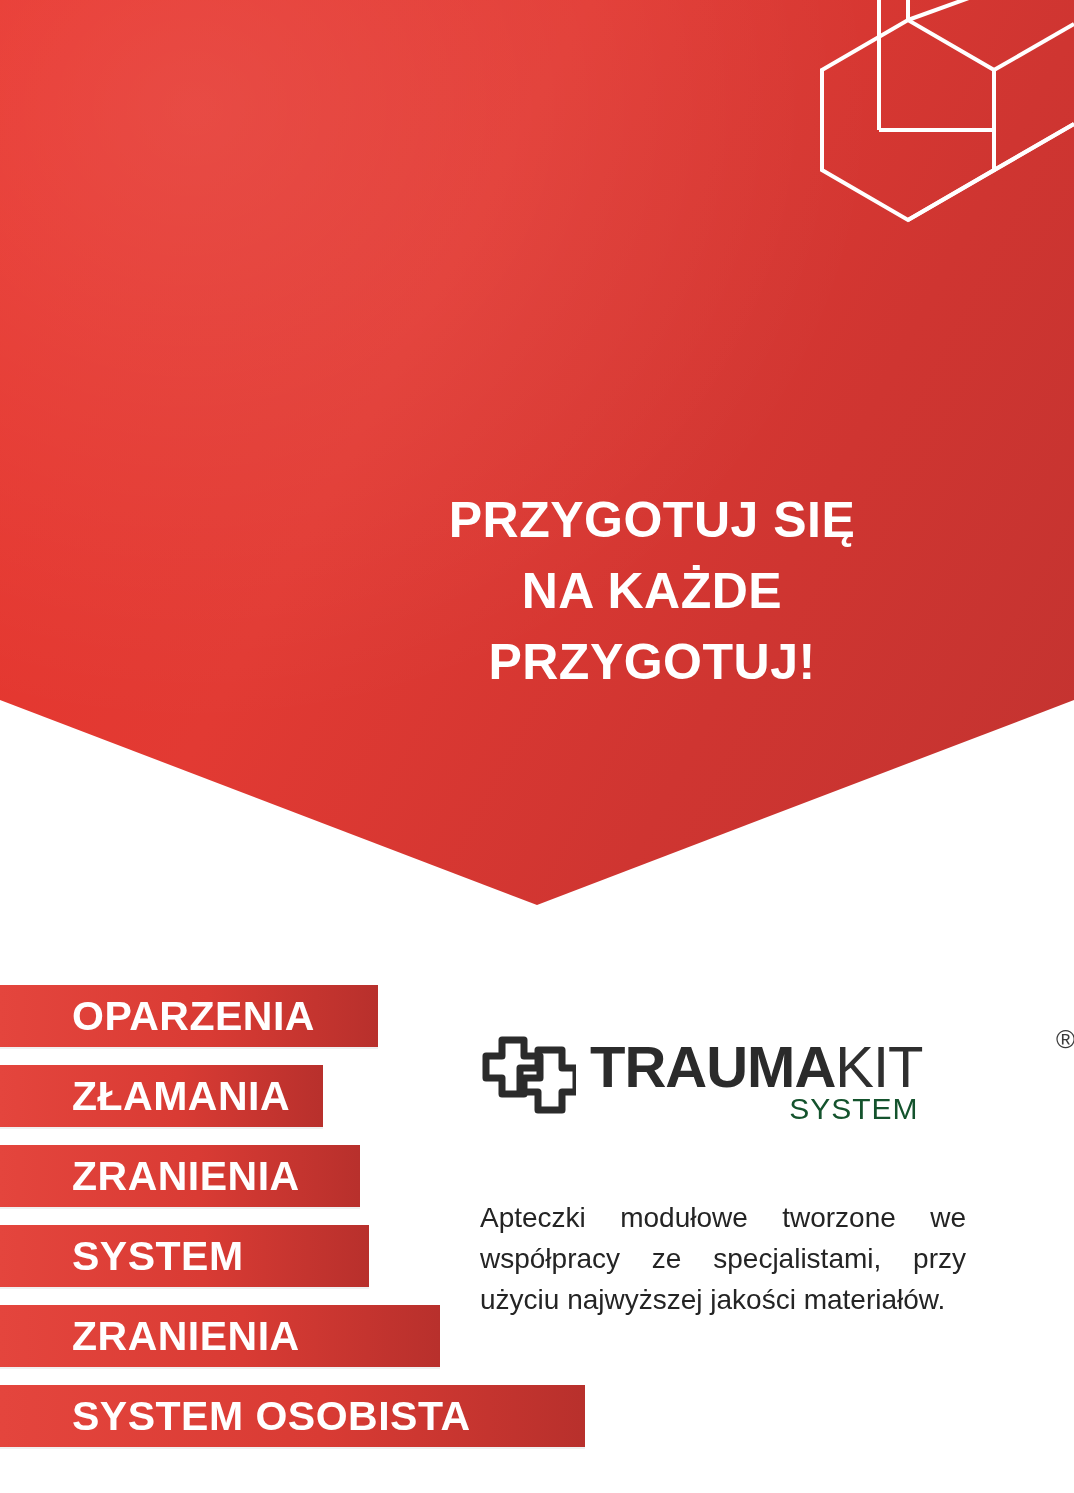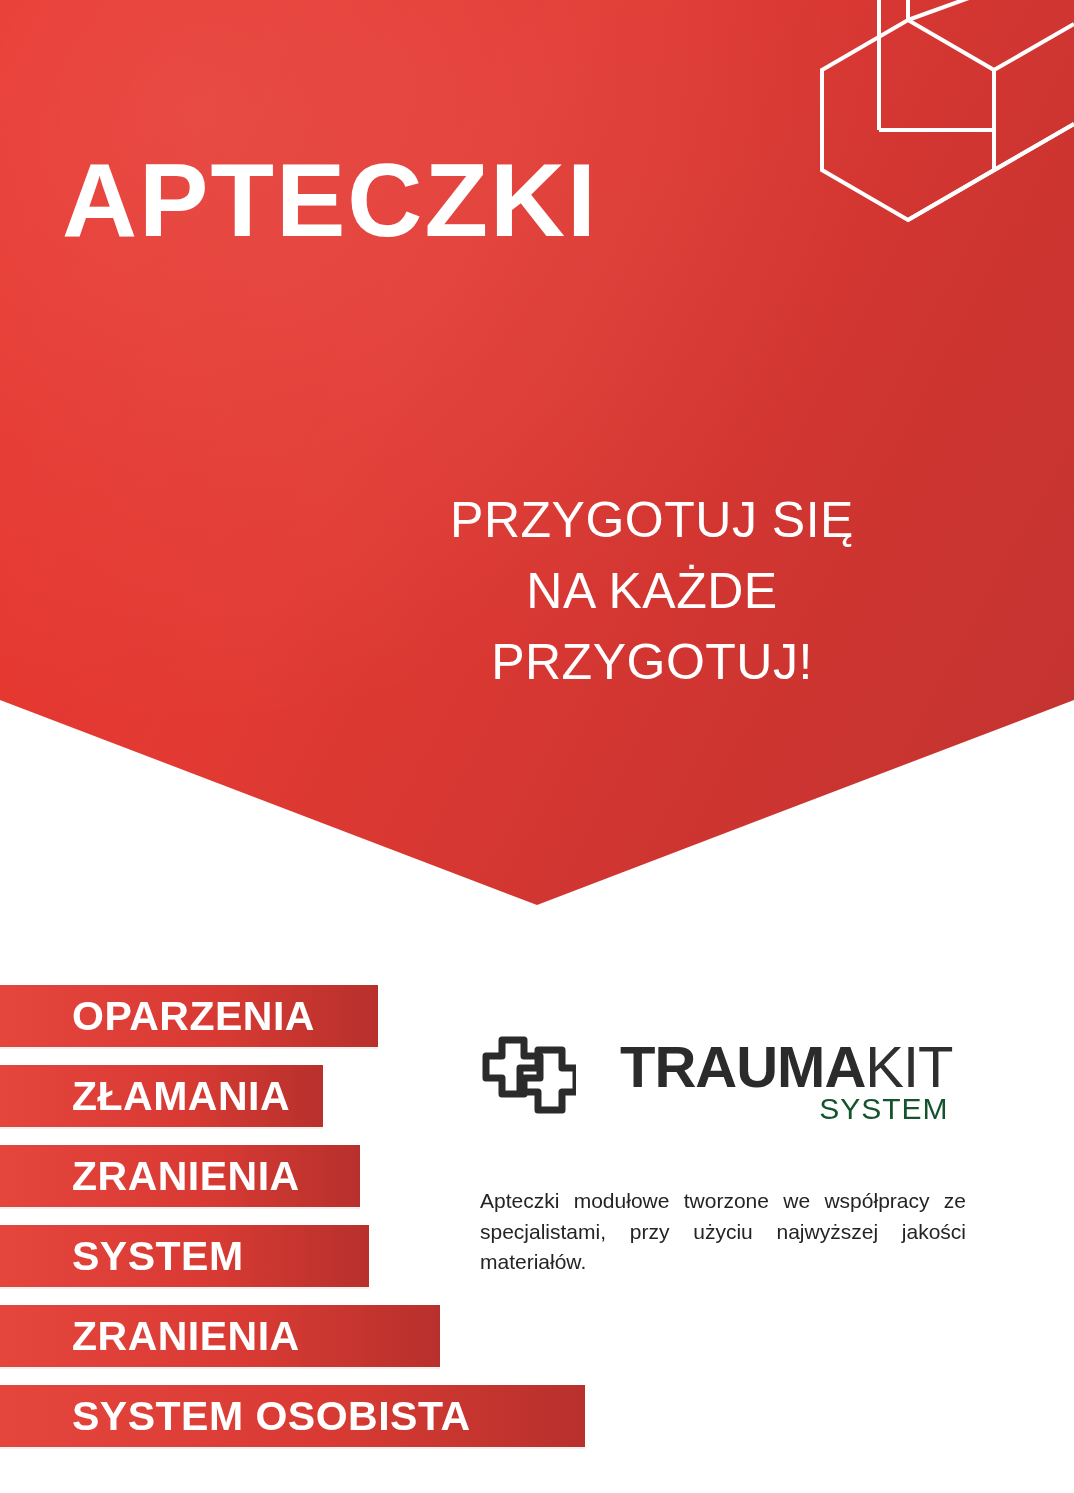--- a/index.html
+++ b/index.html
@@ -62,21 +62,21 @@
   }
 
   .subhead {
     position: absolute;
     left: 0;
     top: 485px;
     width: 1074px;
     text-align: center;
     color: #ffffff;
     font-size: 50px;
-    font-weight: normal;
+    font-weight: bold;
     line-height: 1.42;
     letter-spacing: 0.5px;
     padding-left: 230px;
     box-sizing: border-box;
   }
 
   
   .tags {
     position: absolute;
     left: 0;
@@ -110,21 +110,20 @@
     position: absolute;
     left: 480px;
     top: 1030px;
     width: 540px;
   }
   .logo-row {
     display: flex;
     align-items: flex-start;
     position: relative;
     height: 108px;
-    gap: 30px;
   }
   .logo-mark {
     width: 96px;
     height: 84px;
     margin-right: 14px;
     flex: none;
   }
   .logo-text {
     position: relative;
     padding-top: 8px;
@@ -150,24 +149,24 @@
   }
   .logo-reg {
     position: absolute;
     left: 466px;
     top: -6px;
     font-size: 26px;
     color: #3a3a3a;
   }
 
   .brand-desc {
-    margin-top: 48px;
+    margin-top: 60px;
     width: 486px;
     color: #242424;
-    font-size: 21px;
+    font-size: 28px;
     line-height: 1.46;
     text-align: justify;
     text-align-last: left;
   }
 
 </style>
 </head>
 <body>
 
 <div class="page">
@@ -179,21 +178,20 @@
       <polygon points="128,70 214,20 300,70 300,170 214,220 128,170" fill="none" stroke="#ffffff" stroke-width="4"></polygon>
       <line x1="214" y1="20" x2="380" y2="-40" stroke="#ffffff" stroke-width="4"></line>
       <line x1="300" y1="70" x2="380" y2="24" stroke="#ffffff" stroke-width="4"></line>
       <line x1="300" y1="170" x2="380" y2="124" stroke="#ffffff" stroke-width="4"></line>
       <line x1="214" y1="220" x2="380" y2="124" stroke="#ffffff" stroke-width="4"></line>
       <line x1="214" y1="20" x2="214" y2="-40" stroke="#ffffff" stroke-width="4"></line>
       <line x1="185" y1="0" x2="185" y2="130" stroke="#ffffff" stroke-width="4"></line>
       <line x1="185" y1="130" x2="300" y2="130" stroke="#ffffff" stroke-width="4"></line>
     </svg>
 
-    <div class="headline">APTECZKI</div>
 
     <div class="subhead">
       <div>PRZYGOTUJ SIĘ</div>
       <div>NA KAŻDE</div>
       <div>PRZYGOTUJ!</div>
     </div>
   </div>
 
   <div class="tags">
     <div class="tag w1">OPARZENIA</div>

